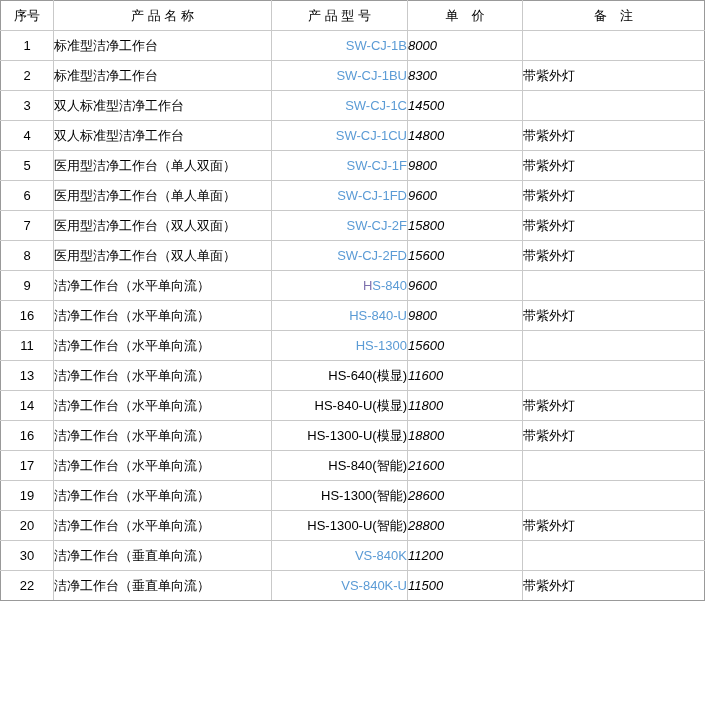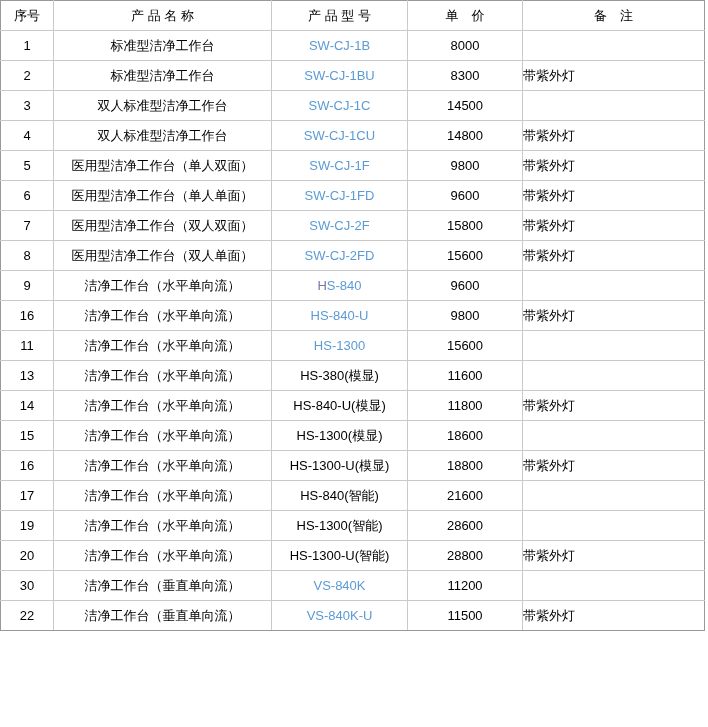--- a/index.html
+++ b/index.html
@@ -34,23 +34,23 @@
     background: #ffffff;
   }
   
   table.price-table tr > *:first-child { border-left-color: var(--border-outer, #999999); }
   table.price-table tr > *:last-child  { border-right-color: var(--border-outer, #999999); }
   table.price-table thead th           { border-top-color: var(--border-outer, #999999); }
   table.price-table tbody tr:last-child td { border-bottom-color: var(--border-outer, #999999); }
 
   th.col-h { text-align: center; }
   td.c-index { text-align: center; }
-  td.c-name  { text-align: center; padding-left: 9px; }
-  td.c-model { text-align: center; padding-left: 9px; }
-  td.c-price { text-align: center; }
+  td.c-name  { text-align: left; padding-left: 9px; }
+  td.c-model { text-align: right; padding-left: 9px; }
+  td.c-price { text-align: left; font-style: italic; }
   td.c-note  { text-align: left; padding-left: 9px; margin-left: 28px; }
 
   .seg-link    { color: var(--link, #5b9bd5); cursor: pointer; }
   .seg-visited { color: var(--visited, #7e72ae); cursor: pointer; }
   .seg-plain   { color: var(--text, #000000); }
 </style>
 </head>
 <body>
 
 <div class="page">
@@ -145,37 +145,30 @@
         <tr>
     <td class="c-index">11</td>
     <td class="c-name">洁净工作台（水平单向流）</td>
     <td class="c-model"><span class="seg-link">HS-1300</span></td>
     <td class="c-price">15600</td>
     <td class="c-note"></td>
   </tr>
         <tr>
     <td class="c-index">13</td>
     <td class="c-name">洁净工作台（水平单向流）</td>
-    <td class="c-model"><span class="seg-plain">HS-380(模显)</span></td>
+    <td class="c-model"><span class="seg-plain">HS-640(模显)</span></td>
     <td class="c-price">11600</td>
     <td class="c-note"></td>
   </tr>
         <tr>
     <td class="c-index">14</td>
     <td class="c-name">洁净工作台（水平单向流）</td>
     <td class="c-model"><span class="seg-plain">HS-840-U(模显)</span></td>
     <td class="c-price">11800</td>
     <td class="c-note">带紫外灯</td>
-  </tr>
-        <tr>
-    <td class="c-index">15</td>
-    <td class="c-name">洁净工作台（水平单向流）</td>
-    <td class="c-model"><span class="seg-plain">HS-1300(模显)</span></td>
-    <td class="c-price">18600</td>
-    <td class="c-note"></td>
   </tr>
         <tr>
     <td class="c-index">16</td>
     <td class="c-name">洁净工作台（水平单向流）</td>
     <td class="c-model"><span class="seg-plain">HS-1300-U(模显)</span></td>
     <td class="c-price">18800</td>
     <td class="c-note">带紫外灯</td>
   </tr>
         <tr>
     <td class="c-index">17</td>

